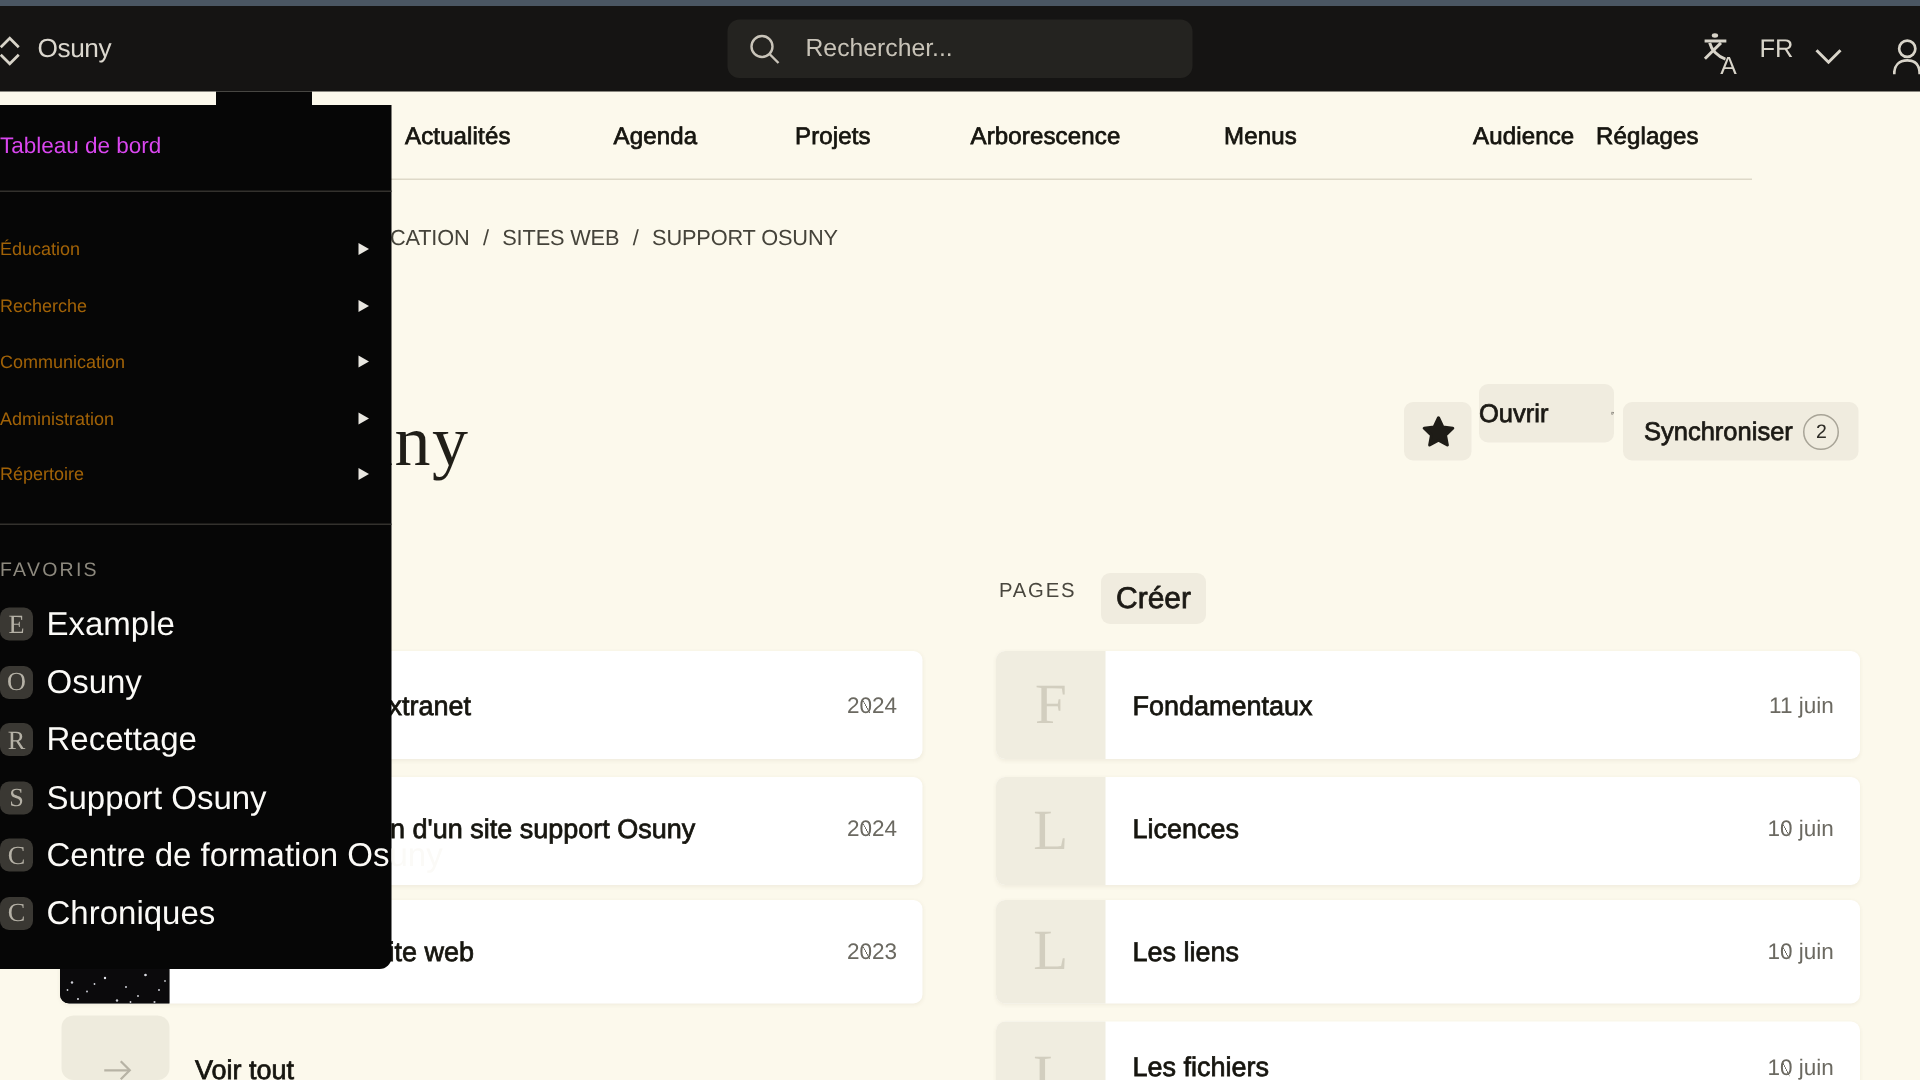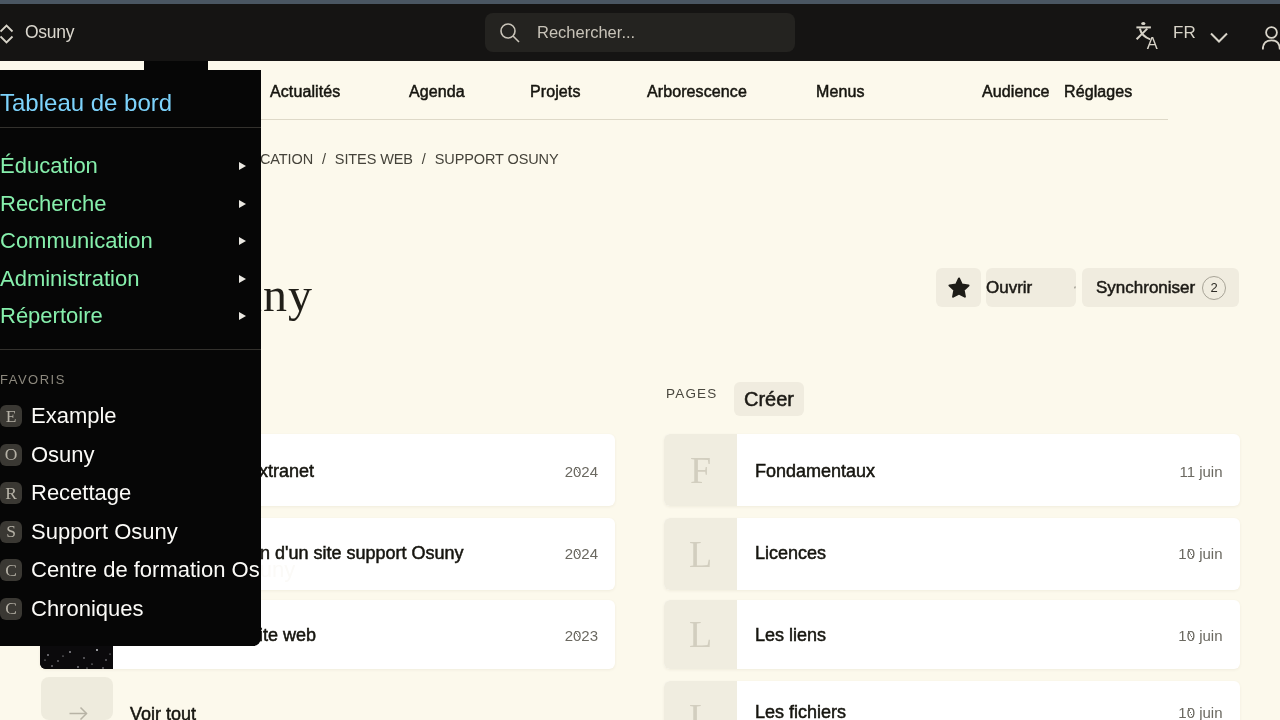--- a/index.html
+++ b/index.html
@@ -38,23 +38,23 @@
   .z0::after { content:""; position:absolute; left:22%; right:20%; top:26%; bottom:19%; background:linear-gradient(to top right, transparent 46%, #6b6961 48%, #6b6961 52%, transparent 54%); }
   .pages-label { left:666px; top:386px; font-size:13.5px; letter-spacing:1.2px; color:#49473e;text-align:right; }
   .creer { left:734px; top:382px; width:70px; height:34px; font-size:20px;text-align:right; }
 
   
   .vt-sq { left:41px; top:677px; width:72px; height:43px; background:#eeebdd; border-radius:8px; }
   .vt-txt { left:130px; top:714px; transform:translateY(-50%); font-size:18px; font-weight:400; -webkit-text-stroke:0.5px #16150f; color:#16150f; }
 
   
   .panel { left:-20px; top:70px; width:281px; height:576px; background:#060606; border-radius:0 0 8px 8px; z-index:30; }
-  .p-title { position:absolute; left:20px; top:18.5px; font-size:24px; color:#7dd3fc; }
+  .p-title { position:absolute; left:20px; top:18.5px; font-size:15px; color:#d946ef; }
   .p-sep { position:absolute; left:0; width:281px; height:1px; background:#33312d; }
-  .p-item { position:absolute; left:20px; transform:translateY(-50%); font-size:22px; color:#86efac; white-space:nowrap; }
+  .p-item { position:absolute; left:20px; transform:translateY(-50%); font-size:12px; color:#a16207; white-space:nowrap; }
   .p-arrow { position:absolute; left:259px; transform:translateY(-50%); width:0; height:0; border-left:7px solid #e9e7e1; border-top:4.5px solid transparent; border-bottom:4.5px solid transparent; }
   .p-fav-label { position:absolute; left:20px; top:302px; font-size:13px; letter-spacing:1.5px; color:#8d897e; }
   .fav-ico { position:absolute; left:20px; transform:translateY(-50%); width:22px; height:22px; background:#3a3833; border-radius:6px; display:flex; align-items:center; justify-content:center; font-family:"Liberation Serif", serif; font-size:17.5px; color:#b5b1a6; }
   .fav-txt { position:absolute; left:51px; transform:translateY(-50%); font-size:22px; color:#fbfaf7; white-space:nowrap; }
 </style>
 </head>
 <body>
   <div class="abs topstrip"></div>
   <div class="abs topbar">
     <svg class="abs" style="left:0;top:20px" width="14" height="20" viewBox="0 0 14 20">
@@ -98,21 +98,21 @@
   <div class="abs tab"></div>
 
   <div class="abs crumb">ICATION<span class="sep"> / </span>SITES WEB<span class="sep"> / </span>SUPPORT OSUNY</div>
   <div class="abs heading">uny</div>
 
   <div class="btn" style="left:936px;top:268px;width:45px;height:39px;">
     <svg width="22" height="21" viewBox="0 0 22 21">
       <path d="M11 1.5 L13.9 7.6 L20.5 8.5 L15.7 13.1 L16.9 19.7 L11 16.5 L5.1 19.7 L6.3 13.1 L1.5 8.5 L8.1 7.6 Z" fill="#1e1c17" stroke="#1e1c17" stroke-width="2" stroke-linejoin="round"></path>
     </svg>
   </div>
-  <div class="btn" style="left:986px;top:268px;width:90px;height:39px;gap:36px;">
+  <div class="btn" style="left:986px;top:256px;width:90px;height:39px;gap:36px;">
     <span>Ouvrir</span>
     <svg style="margin-left:6px" width="12" height="13" viewBox="0 0 12 13">
       <path d="M8.2,2.2 H3.2 A2,2 0 0 0 1.2,4.2 V9.2 A2,2 0 0 0 3.2,11.2 H8.2 A2,2 0 0 0 10.2,9.2 V5.4" fill="none" stroke="#1c1a15" stroke-width="1.5"></path>
       <line x1="5.6" y1="7" x2="10.4" y2="1.8" stroke="#1c1a15" stroke-width="1.5"></line>
       <path d="M7.2,0.8 L11.6,0.8 L11.6,5.2 Z" fill="#1c1a15"></path>
     </svg>
   </div>
   <div class="btn" style="left:1082px;top:268px;width:157px;height:39px;justify-content:flex-start;padding-left:14px;">
     <span>Synchroniser</span>
     <span class="badge" style="margin-left:7px">2</span>

